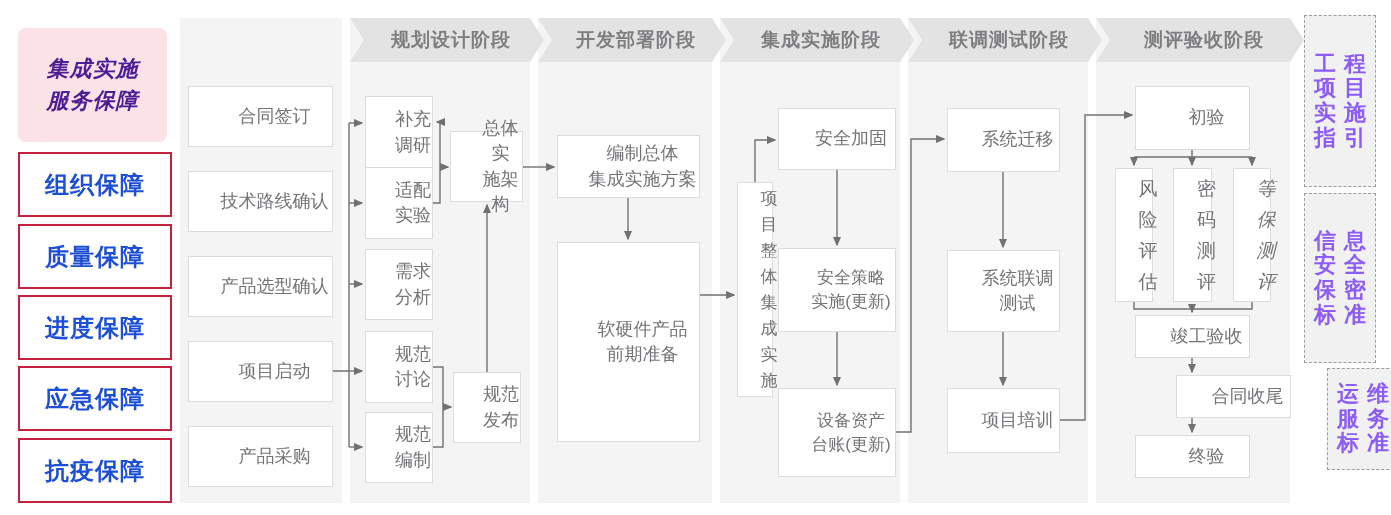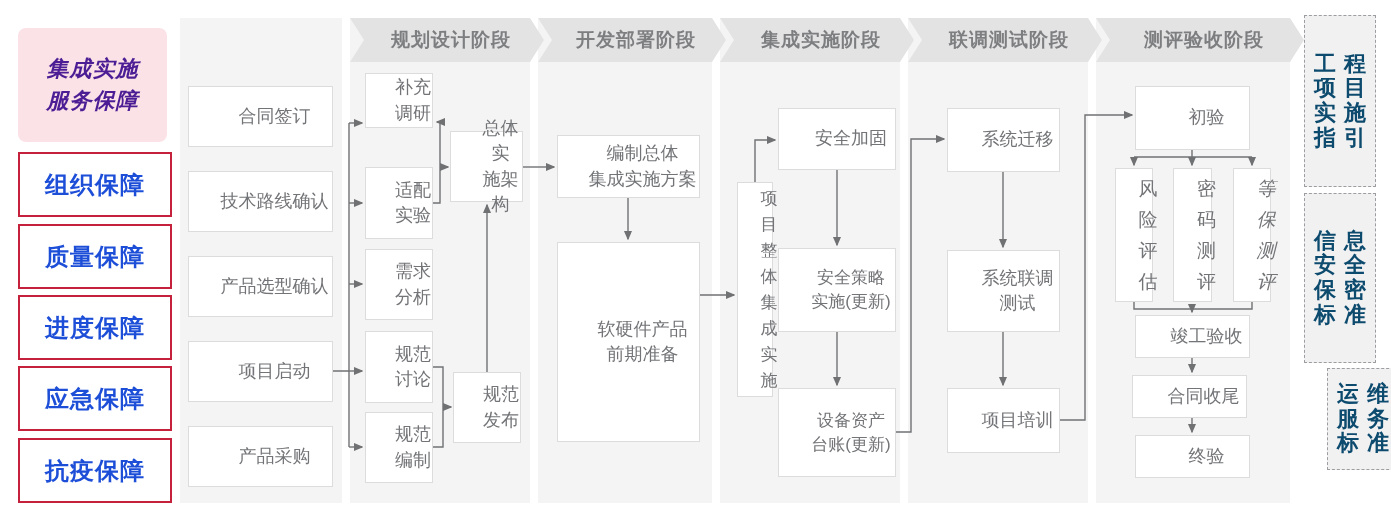--- a/index.html
+++ b/index.html
@@ -42,21 +42,21 @@
   }
   .fbox.lg { font-size:18px; }
   .vtext { width:1.2em; word-break:break-all; text-align:center; }
   .vt8 { font-size:17px; line-height:26px; }
   .vt4 { font-size:19px; line-height:31px; }
   
   .arrows { position:absolute; left:0; top:0; z-index:2; pointer-events:none; }
   
   .dashed-box {
     position:absolute; left:1304px; width:72px; background:#f1f1f2;
-    border:1px dashed #9c9da0; color:#0c4a6e; font-weight:bold; font-size:22px;
+    border:1px dashed #9c9da0; color:#8b5cf6; font-weight:bold; font-size:22px;
     line-height:1.12; display:flex; flex-direction:column;
     align-items:center; justify-content:center; box-sizing:border-box;
   }
   .dashed-box .row { letter-spacing:8px; margin-right:-8px; white-space:nowrap; }
 </style>
 </head>
 <body>
 
 <div class="canvas">
 
@@ -80,21 +80,21 @@
   <div class="phase-header" style="left:720px;width:194px;">集成实施阶段</div>
   <div class="phase-header" style="left:908px;width:194px;">联调测试阶段</div>
   <div class="phase-header" style="left:1096px;width:208px;">测评验收阶段</div>
 
   <div class="fbox lg" style="left:188px;top:86px;width:145px;height:61px;">合同签订</div>
   <div class="fbox lg" style="left:188px;top:171px;width:145px;height:61px;">技术路线确认</div>
   <div class="fbox lg" style="left:188px;top:256px;width:145px;height:61px;">产品选型确认</div>
   <div class="fbox lg" style="left:188px;top:341px;width:145px;height:61px;">项目启动</div>
   <div class="fbox lg" style="left:188px;top:426px;width:145px;height:61px;">产品采购</div>
 
-  <div class="fbox lg" style="left:365px;top:73px;width:68px;height:55px;">补充
+  <div class="fbox lg" style="left:365px;top:96px;width:68px;height:73px;">补充
 调研</div>
   <div class="fbox lg" style="left:365px;top:167px;width:68px;height:72px;">适配
 实验</div>
   <div class="fbox lg" style="left:365px;top:249px;width:68px;height:71px;">需求
 分析</div>
   <div class="fbox lg" style="left:365px;top:331px;width:68px;height:72px;">规范
 讨论</div>
   <div class="fbox lg" style="left:365px;top:412px;width:68px;height:71px;">规范
 编制</div>
   <div class="fbox lg" style="left:450px;top:131px;width:73px;height:71px;">总体实
@@ -125,21 +125,21 @@
   <div class="fbox" style="left:1115px;top:168px;width:38px;height:134px;">
     <span class="vtext vt4">风险评估</span>
   </div>
   <div class="fbox" style="left:1173px;top:168px;width:39px;height:134px;">
     <span class="vtext vt4">密码测评</span>
   </div>
   <div class="fbox" style="left:1233px;top:168px;width:38px;height:134px;font-style:italic;">
     <span class="vtext vt4">等保测评</span>
   </div>
   <div class="fbox lg" style="left:1135px;top:315px;width:115px;height:43px;">竣工验收</div>
-  <div class="fbox lg" style="left:1132px;top:375px;width:115px;height:43px;">合同收尾</div>
+  <div class="fbox lg" style="left:1176px;top:375px;width:115px;height:43px;">合同收尾</div>
   <div class="fbox lg" style="left:1135px;top:435px;width:115px;height:43px;">终验</div>
 
   <svg class="arrows" width="1391" height="515" viewBox="0 0 1391 515">
     <defs>
       <marker id="ah" markerWidth="7" markerHeight="7" refX="6" refY="3" orient="auto">
         <path d="M0,0 L7,3 L0,6 z" fill="#707173"></path>
       </marker>
     </defs>
     <g stroke="#707173" stroke-width="1.4" fill="none">
 

